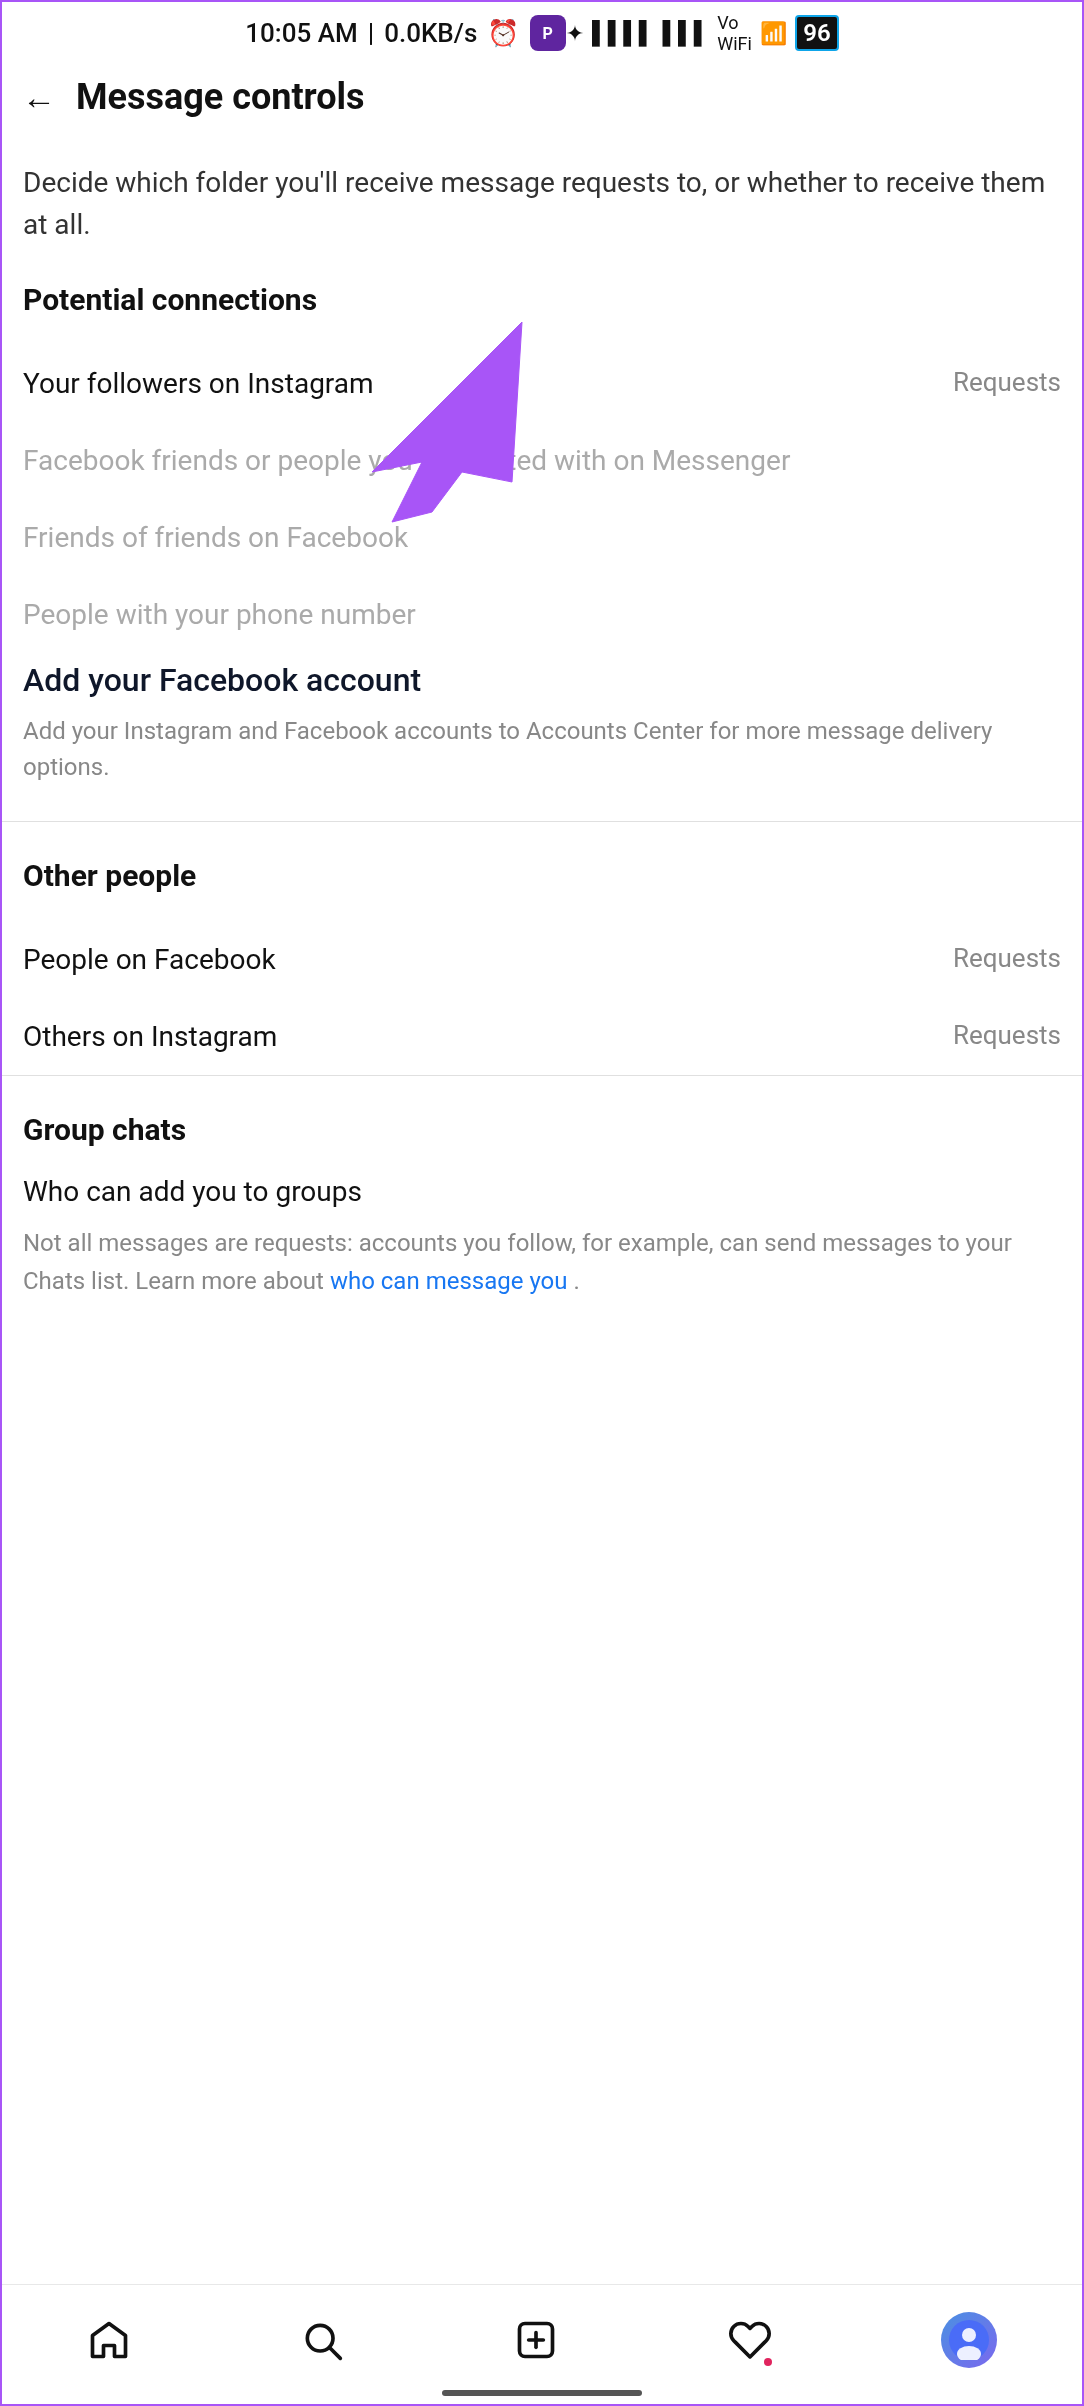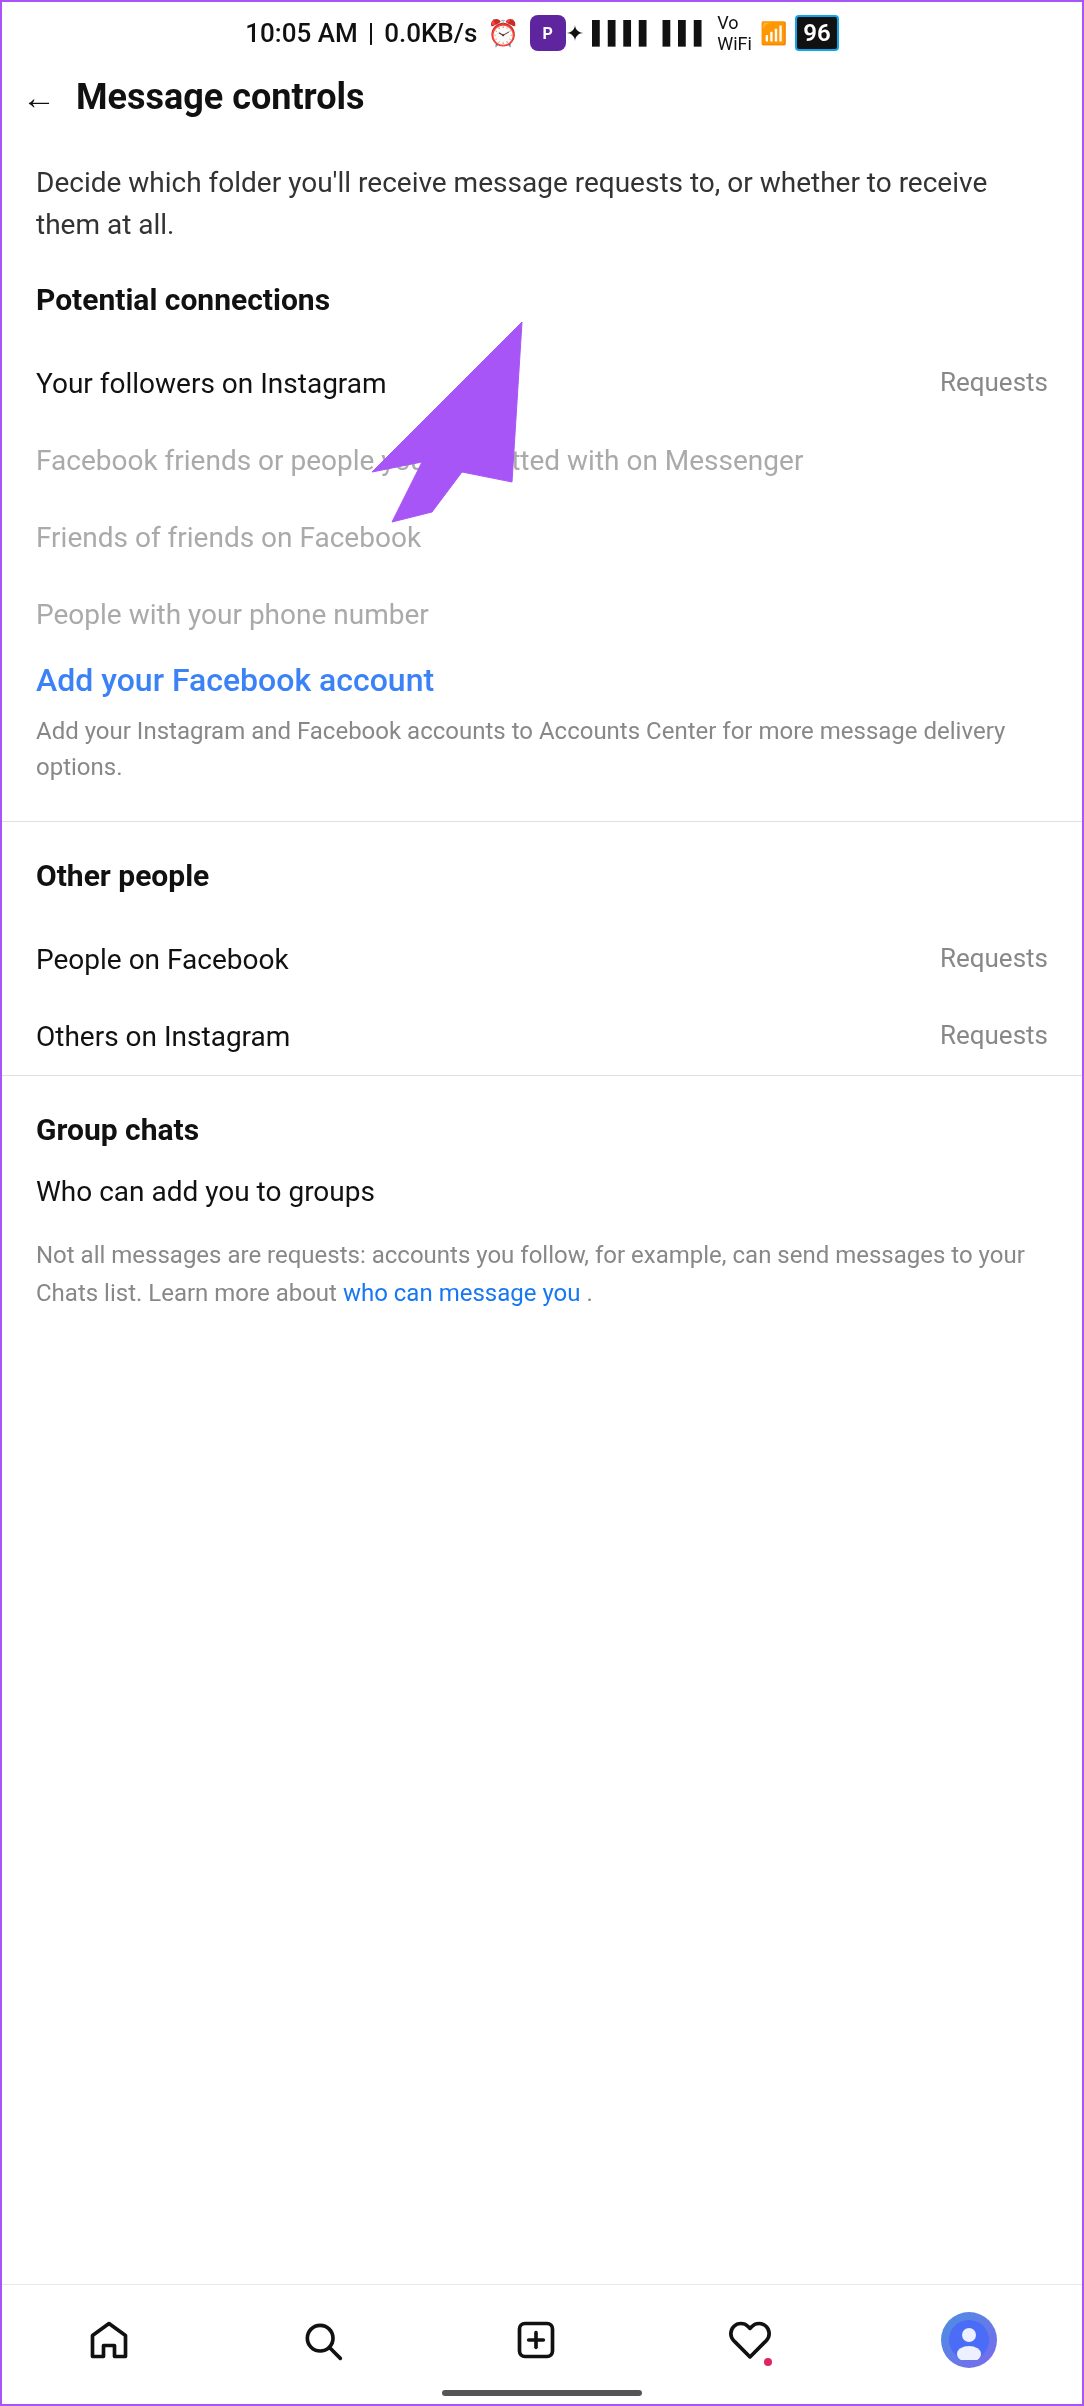--- a/index.html
+++ b/index.html
@@ -67,21 +67,21 @@
       line-height: 1;
     }
     .header-title {
       font-size: 36px;
       font-weight: 700;
       color: #111;
     }
 
     
     .content {
-      padding: 0 34px;
+      padding: 0 21px;
     }
 
     .description {
       font-size: 28px;
       color: #333;
       line-height: 1.5;
       margin-top: 24px;
       margin-bottom: 36px;
     }
 
@@ -111,21 +111,21 @@
     }
 
     .list-item-action {
       font-size: 26px;
       color: #888;
       cursor: pointer;
     }
 
     .add-facebook-link {
       font-size: 32px;
-      color: #3b82f6;
+      color: #0f172a;
       cursor: pointer;
       font-weight: 500;
       margin-top: 8px;
       margin-bottom: 14px;
       display: block;
     }
 
     .add-facebook-desc {
       font-size: 24px;
       color: #888;
@@ -227,21 +227,21 @@
       justify-content: center;
     }
 
     .group-chats-section {
       padding-bottom: 160px;
     }
 
     .who-can-text {
       font-size: 28px;
       color: #111;
-      margin-bottom: 28px;
+      margin-bottom: 16px;
     }
 
     .footer-note {
       font-size: 24px;
       color: #888;
       line-height: 1.6;
     }
 
     .footer-link {
       color: #1877f2;

